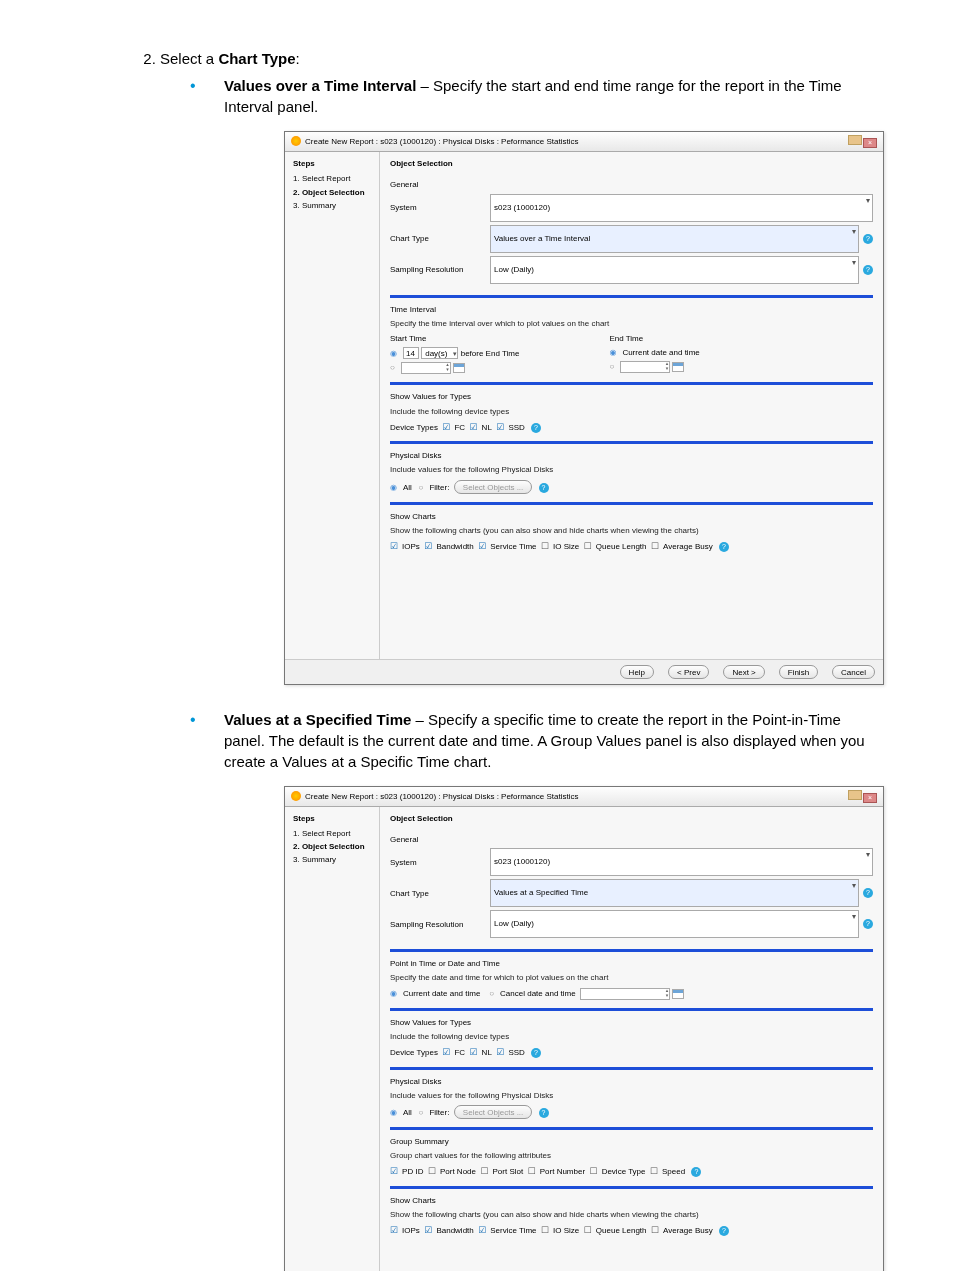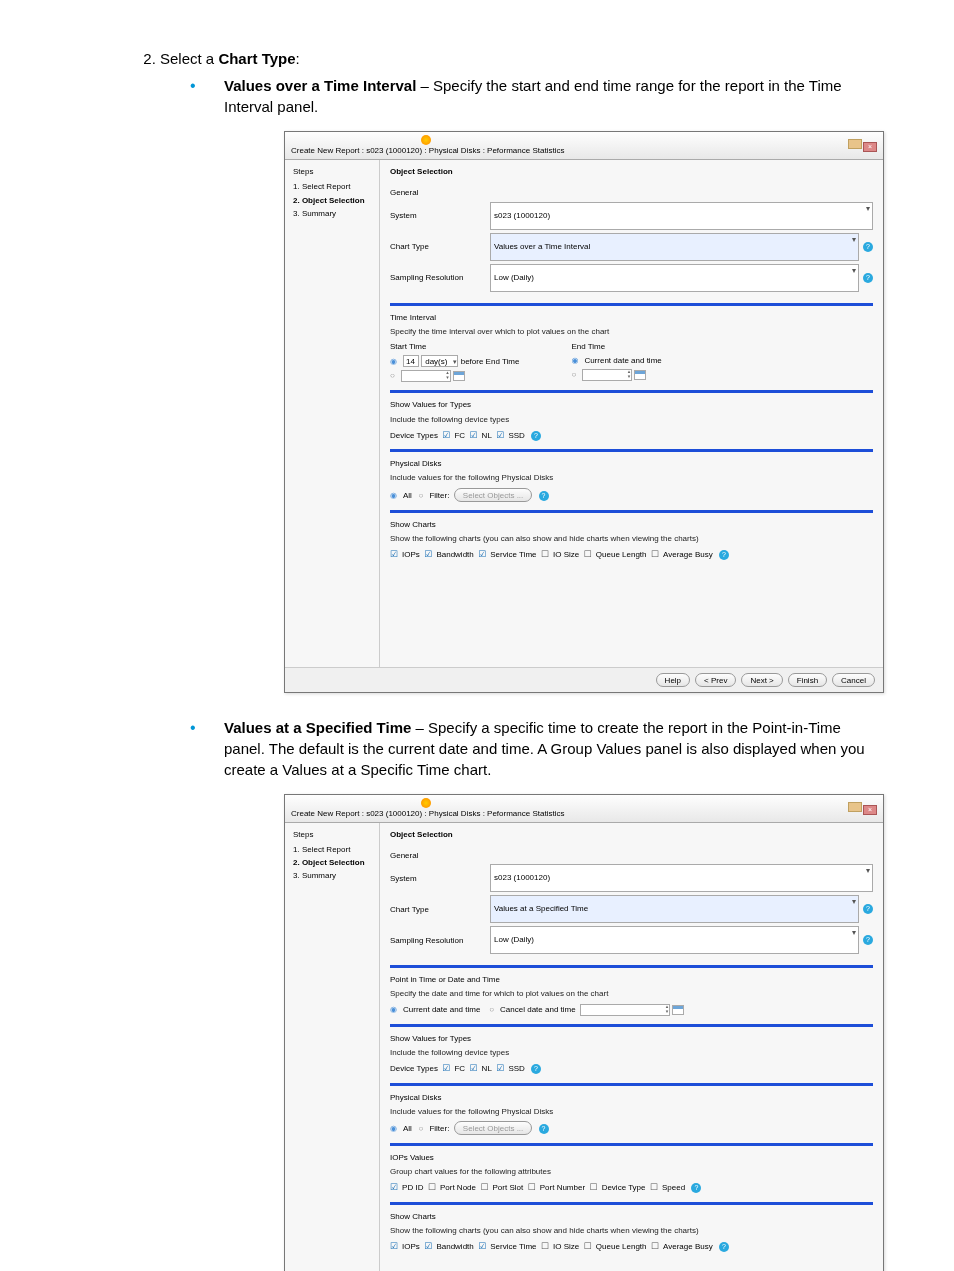--- a/index.html
+++ b/index.html
@@ -29,32 +29,32 @@
     background: #f4f4f4;
     box-shadow: 1px 1px 3px rgba(0,0,0,0.15);
   }
   .dlg-title {
     background: linear-gradient(#fefefe,#e8e8e8);
     border-bottom: 1px solid #aaa;
     padding: 3px 6px;
     display: flex; align-items: center; justify-content: space-between;
   }
   .dlg-title .app-ico { display:inline-block; width:10px; height:10px; border-radius:50%; background:radial-gradient(circle,#ffcc00,#ff8800); margin-right:4px;}
-  .dlg-title .t { display:flex; align-items:center;flex-direction:column; }
+  .dlg-title .t { display:flex; align-items:flex-start; }
   .win-btns span {
     display:inline-block; width:14px; height:10px; margin-left:1px;
     background:#d88; border:1px solid #a55; font-size:7px; line-height:8px; text-align:center; color:#fff;
   }
   .win-btns span:first-child{background:#e8c48a;border-color:#c0a060;}
   .cols { display:flex; }
   .steps {
     width: 95px; border-right:1px solid #ccc; padding:6px 6px 6px 8px;
     background:#f7f7f7;
   }
-  .steps .hdr { font-weight:normal; margin-bottom:4px; }
+  .steps .hdr { font-weight:bold; margin-bottom:4px; }
   .steps div { margin-bottom:2px; }
   .steps .current { font-weight:bold; }
   .main { flex:1; padding:6px 10px 8px 10px; background:#f7f7f7; }
   .main .sec-title { font-weight:bold; margin-bottom:4px; }
   .panel { border-top:3px solid #1d4ed8; padding:6px 0 4px 0; margin-bottom:4px; }
   .panel.first{border-top:none;}
   .row { display:flex; align-items:center; margin-bottom:3px; }
   .row label { width:100px; }
   .row .field {
     flex:1; background:#fff; border:1px solid #aaa; height:28px; line-height:12px;
@@ -62,42 +62,42 @@
   }
   .row .field.dd::after{
     content:"▾"; position:absolute; right:2px; top:0; font-size:8px; color:#555;
   }
   .help-ico{
     display:inline-block; width:10px;height:10px;border-radius:50%; background:#2aa9df;color:#fff;
     text-align:center; line-height:10px; font-size:7px; margin-left:4px;
   }
   .sub-hdr{ font-weight:normal; margin-bottom:3px; }
   .desc{ margin:2px 0 4px 0; color:#222; }
-  .two-col{ display:flex; gap:52px; }
+  .two-col{ display:flex; gap:90px; }
   .radio{ display:inline-block; margin-right:4px; }
   .radio::before{content:"◉"; color:#4a90d9; font-size:8px; margin-right:2px;}
   .radio.off::before{content:"○"; color:#888;}
   .chk{display:inline-block;margin-right:2px;}
   .chk::before{content:"☑";color:#1b6fb5;font-size:9px;margin-right:2px;}
   .chk.off::before{content:"☐";color:#555;}
   .ti-input{display:inline-block;width:16px;height:12px;background:#fff;border:1px solid #aaa;text-align:left;padding:0 2px;line-height:12px;}
   .sel{display:inline-block;background:#fff;border:1px solid #aaa;height:12px;padding:0 10px 0 3px;position:relative;line-height:12px;}
   .sel::after{content:"▾";position:absolute;right:1px;top:0;font-size:7px;color:#555;}
   .btn{
     display:inline-block;border:1px solid #999;background:linear-gradient(#fdfdfd,#e6e6e6);
     padding:1px 8px; height:14px; line-height:12px; border-radius:7px;
   }
   .btn.disabled{color:#999;}
   .cal-ico{display:inline-block;width:12px;height:10px;border:1px solid #aaa;background:#fff;position:relative;vertical-align:middle;}
   .cal-ico::before{content:"";position:absolute;top:0;left:0;right:0;height:3px;background:#6da5d8;}
   .spin{display:inline-block;width:50px;height:12px;border:1px solid #aaa;background:#fff;vertical-align:middle;position:relative;}
   .spin::after{content:"▴\A▾";white-space:pre;position:absolute;right:1px;top:-1px;font-size:5px;line-height:5px;color:#666;}
   .btm-bar{
     border-top:1px solid #ccc; padding:5px 8px; text-align:right; background:#f0f0f0;
-    display:flex; justify-content:flex-end; gap:5px;
+    display:flex; justify-content:flex-end; gap:14px;
   }
 </style>
 </head>
 <body>
 
 <ol class="top-list" start="2">
   <li>
     <span>Select a </span><span class="bold">Chart Type</span><span>:</span>
 
     <ul class="bullets">
@@ -248,21 +248,21 @@
                 <div><span>Device Types</span>&nbsp; <span class="chk"></span><span>FC</span>&nbsp; <span class="chk"></span><span>NL</span>&nbsp; <span class="chk"></span><span>SSD</span> <span class="help-ico">?</span></div>
               </div>
 
               <div class="panel">
                 <div class="sub-hdr">Physical Disks</div>
                 <div class="desc">Include values for the following Physical Disks</div>
                 <div><span class="radio"></span><span>All</span>&nbsp;&nbsp; <span class="radio off"></span><span>Filter:</span>&nbsp; <span class="btn disabled">Select Objects ...</span> <span class="help-ico">?</span></div>
               </div>
 
               <div class="panel">
-                <div class="sub-hdr">IOPs Values</div>
+                <div class="sub-hdr">Group Summary</div>
                 <div class="desc">Group chart values for the following attributes</div>
                 <div>
                   <span class="chk"></span><span>PD ID</span>&nbsp;
                   <span class="chk off"></span><span>Port Node</span>&nbsp;
                   <span class="chk off"></span><span>Port Slot</span>&nbsp;
                   <span class="chk off"></span><span>Port Number</span>&nbsp;
                   <span class="chk off"></span><span>Device Type</span>&nbsp;
                   <span class="chk off"></span><span>Speed</span>
                   <span class="help-ico">?</span>
                 </div>

